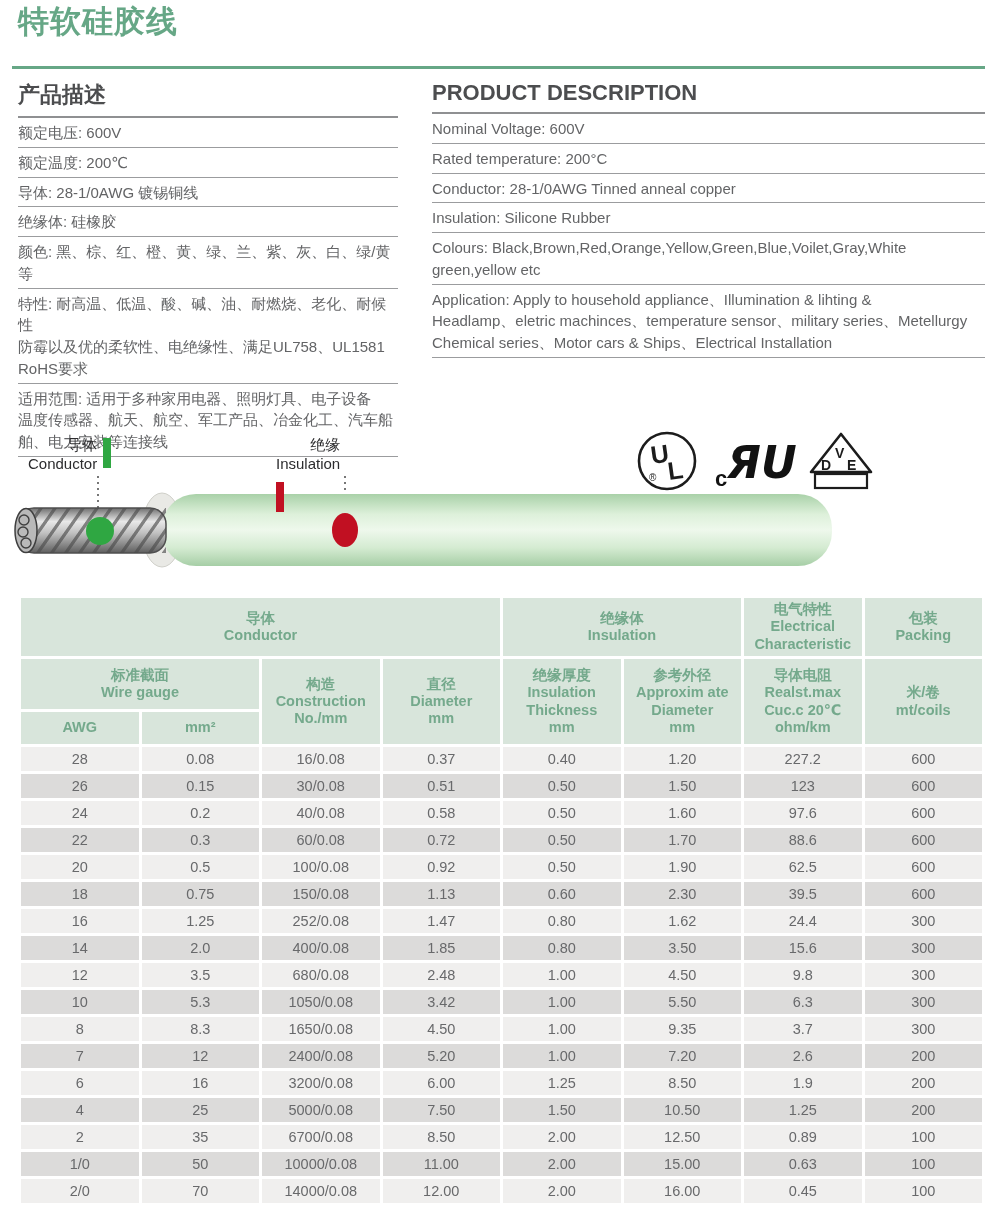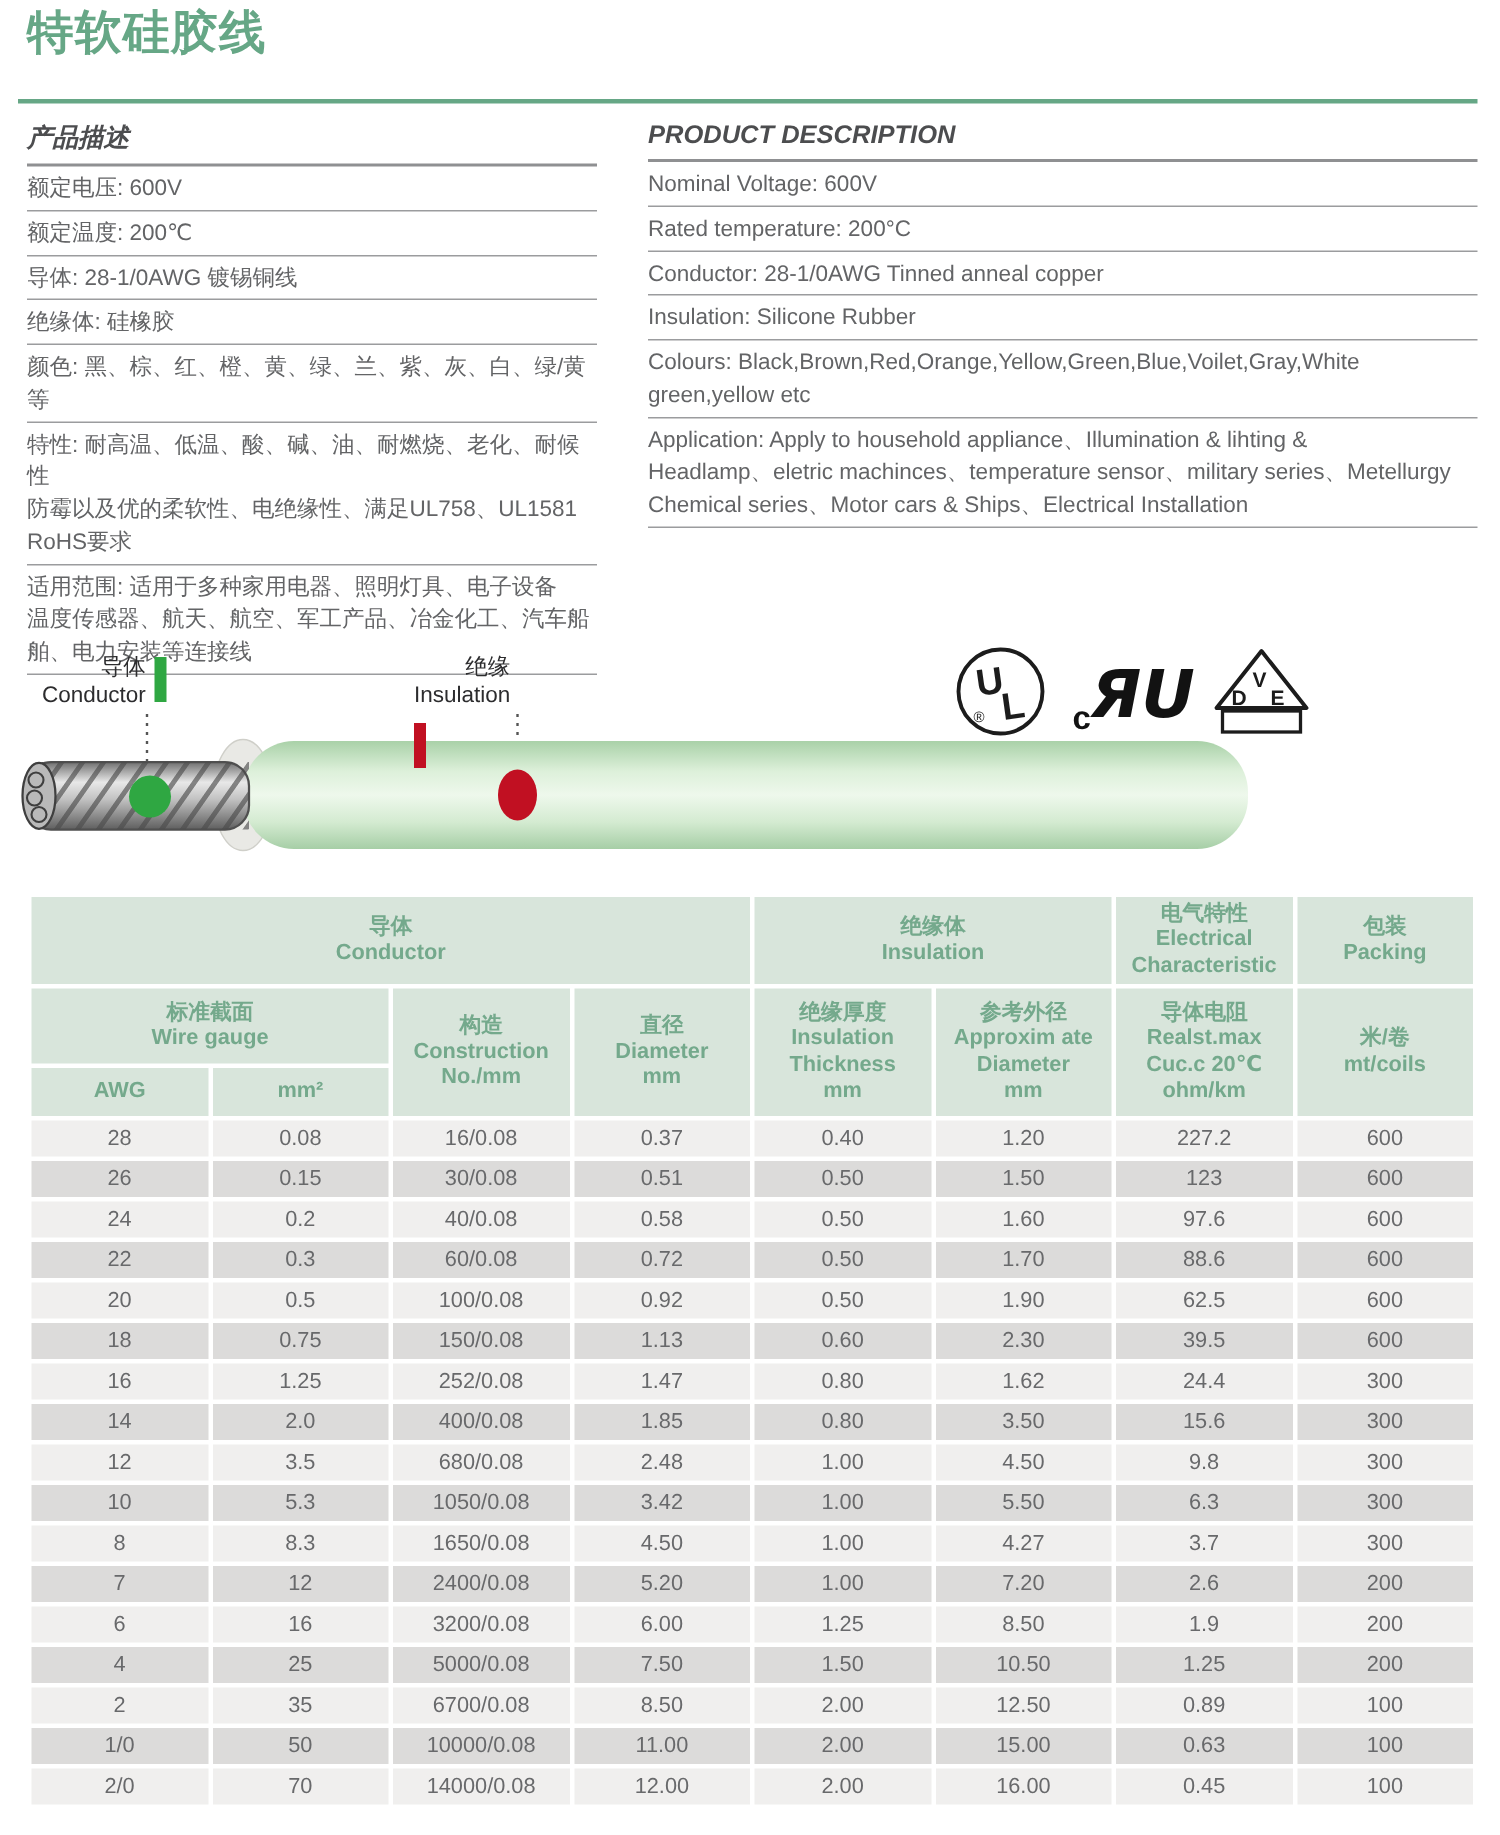--- a/index.html
+++ b/index.html
@@ -16,21 +16,21 @@
   html,body{background:#fff;}
   body{font-family:"Liberation Sans","DejaVu Sans",sans-serif;color:var(--body-text);}
   .page{position:relative;width:1000px;height:1223px;background:#fff;overflow:hidden;}
 
   .page-title{position:absolute;left:18px;top:1px;font-size:31px;font-weight:bold;color:var(--accent-green);letter-spacing:1px;}
   .title-rule{position:absolute;left:12px;top:66px;width:973px;height:3px;background:var(--accent-green);}
 
   .desc-col{position:absolute;top:78px;}
   .desc-left{left:18px;width:380px;}
   .desc-right{left:432px;width:553px;}
-  .desc-header{font-size:17px;font-weight:bold;color:#4c4d4f;padding:2px 0 6px 0;border-bottom:2px solid #8f9092;font-style:italic;}
+  .desc-header{font-size:22px;font-weight:bold;color:#4c4d4f;padding:2px 0 6px 0;border-bottom:2px solid #8f9092;}
   .desc-row{font-size:15px;line-height:1.45;color:var(--body-text);padding:4px 0 3px 0;border-bottom:1px solid #9b9c9e;white-space:pre-line;}
   .desc-left .desc-row{font-size:15px;}
 
   
   .diagram{position:absolute;left:0;top:424px;width:1000px;height:170px;}
   .wire-label{position:absolute;display:flex;align-items:flex-start;gap:6px;}
   .wire-label-text{text-align:right;color:#2c2c2e;font-size:15px;line-height:1.25;}
   .label-bar{width:8px;height:30px;margin-top:2px;}
   .conductor-label{left:28px;top:12px;}
   .insulation-label{left:276px;top:12px;flex-direction:column;}
@@ -320,21 +320,21 @@
           <td>5.50</td>
           <td>6.3</td>
           <td>300</td>
         </tr>
         <tr>
           <td>8</td>
           <td>8.3</td>
           <td>1650/0.08</td>
           <td>4.50</td>
           <td>1.00</td>
-          <td>4.27</td>
+          <td>9.35</td>
           <td>3.7</td>
           <td>300</td>
         </tr>
         <tr>
           <td>7</td>
           <td>12</td>
           <td>2400/0.08</td>
           <td>5.20</td>
           <td>1.00</td>
           <td>7.20</td>

